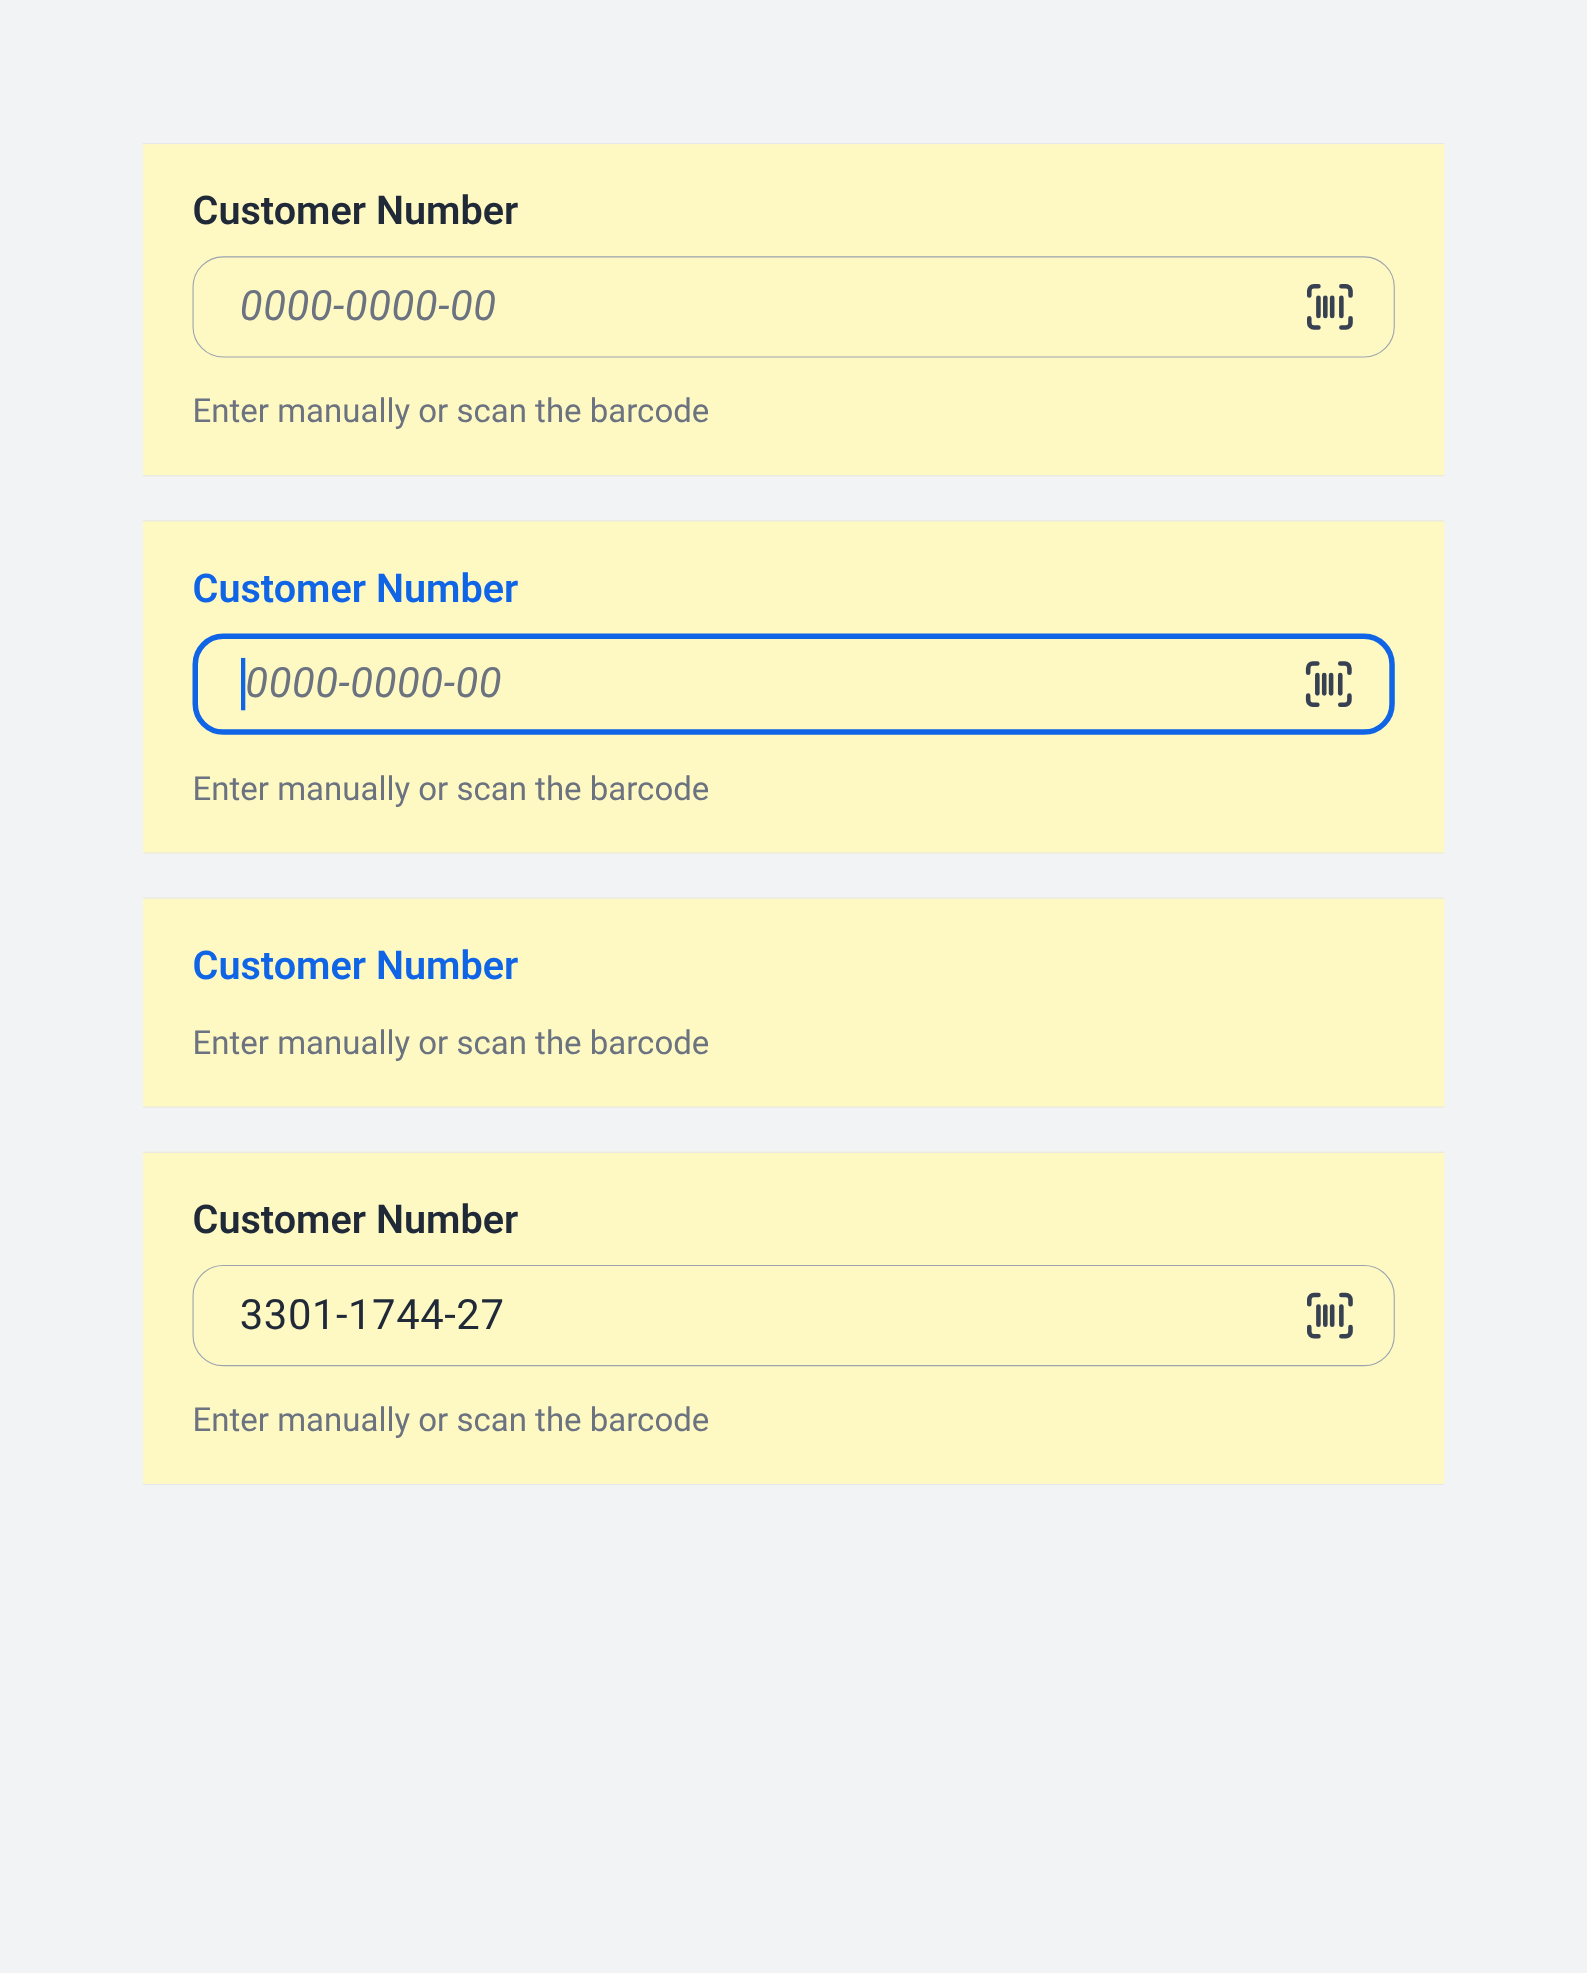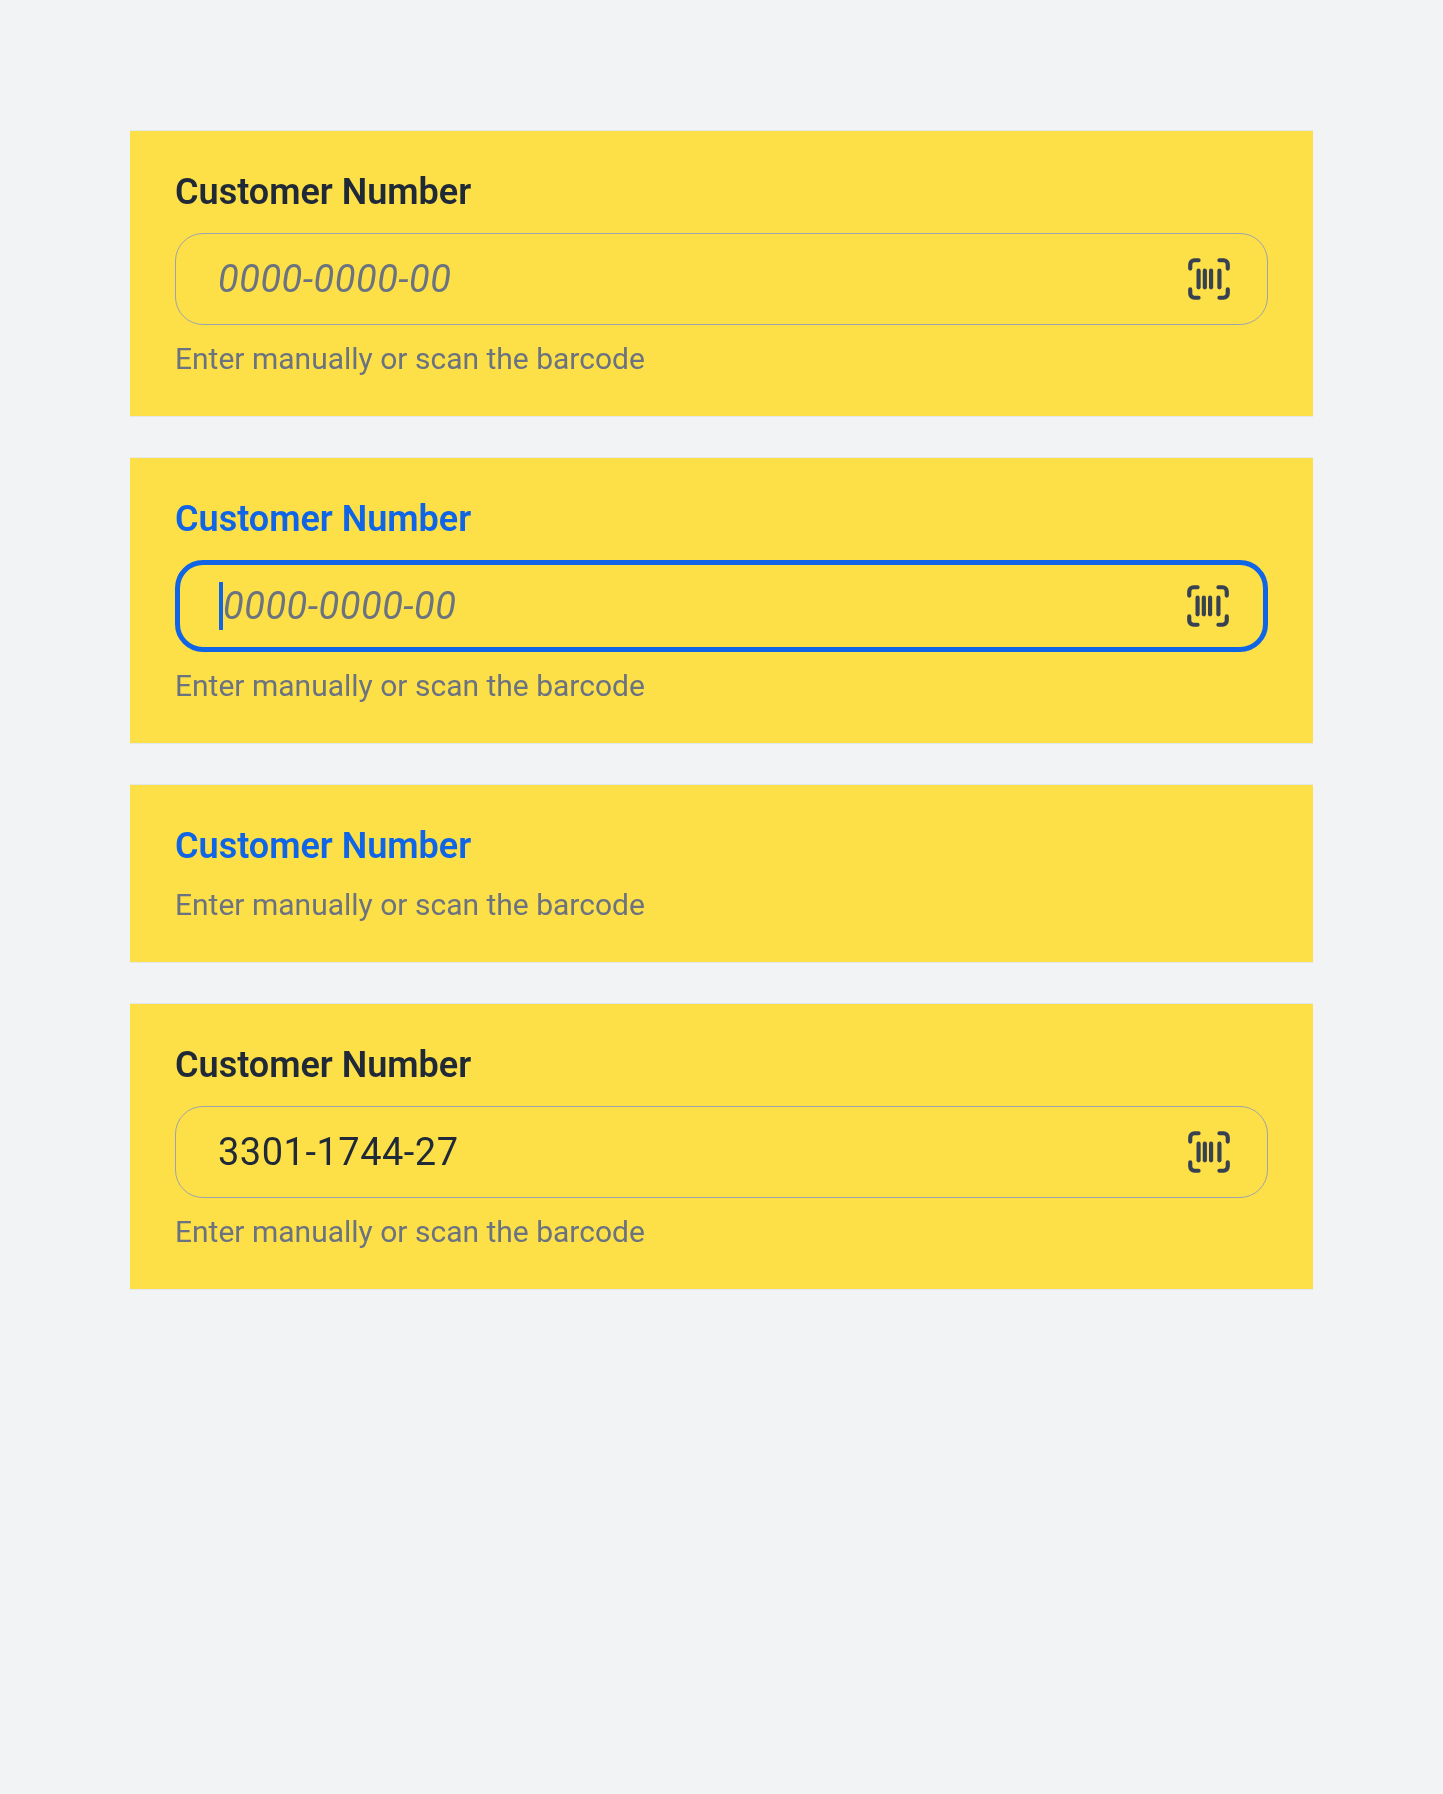--- a/index.html
+++ b/index.html
@@ -8,21 +8,21 @@
       padding: 0;
     }
     body {
       font-family: -apple-system, BlinkMacSystemFont, "Segoe UI", Roboto, Helvetica, Arial, sans-serif;
       background: #f2f3f5;
       width: 1443px;
       min-height: 1794px;
       padding: 130px 130px 0 130px;
     }
     .card {
-      background: #fde047;
+      background: #fef9c3;
       border-top: 1px solid #e5e7eb;
       border-bottom: 1px solid #e5e7eb;
       padding: 40px 45px 40px 45px;
       margin-bottom: 40px;
     }
     .field-label {
       font-size: 36px;
       font-weight: 600;
       color: #1f2937;
       margin-bottom: 20px;
@@ -81,21 +81,21 @@
       width: 50px;
       height: 50px;
     }
     .clear-btn svg {
       width: 44px;
       height: 44px;
     }
     .helper-text {
       font-size: 30px;
       color: #6b7280;
-      margin-top: 16px;
+      margin-top: 32px;
     }
   </style>
 </head>
 <body>
 
 <div class="card">
   <div class="field-label">Customer Number</div>
   <div class="input-row">
     <div class="input-text placeholder">0000-0000-00</div>
     <div class="icon-btn">

